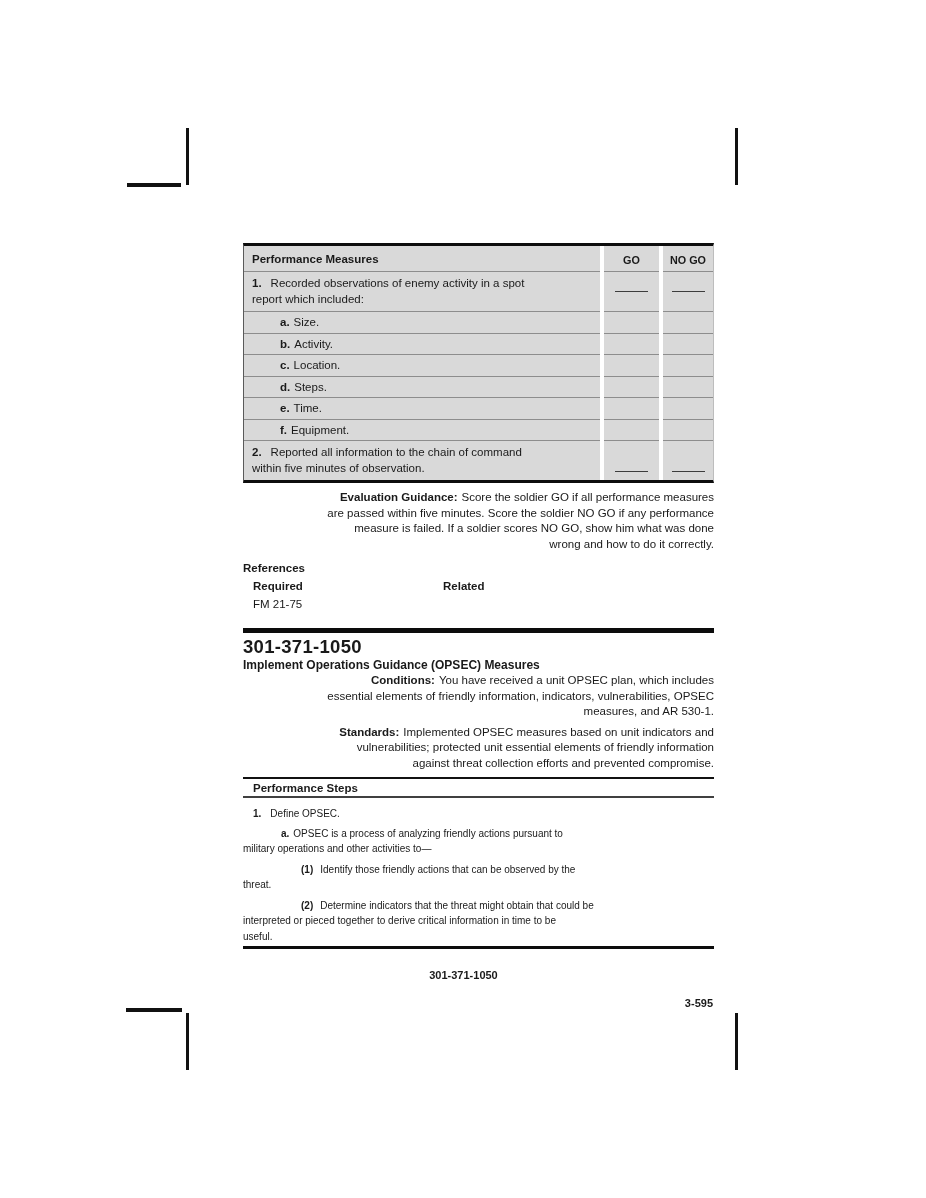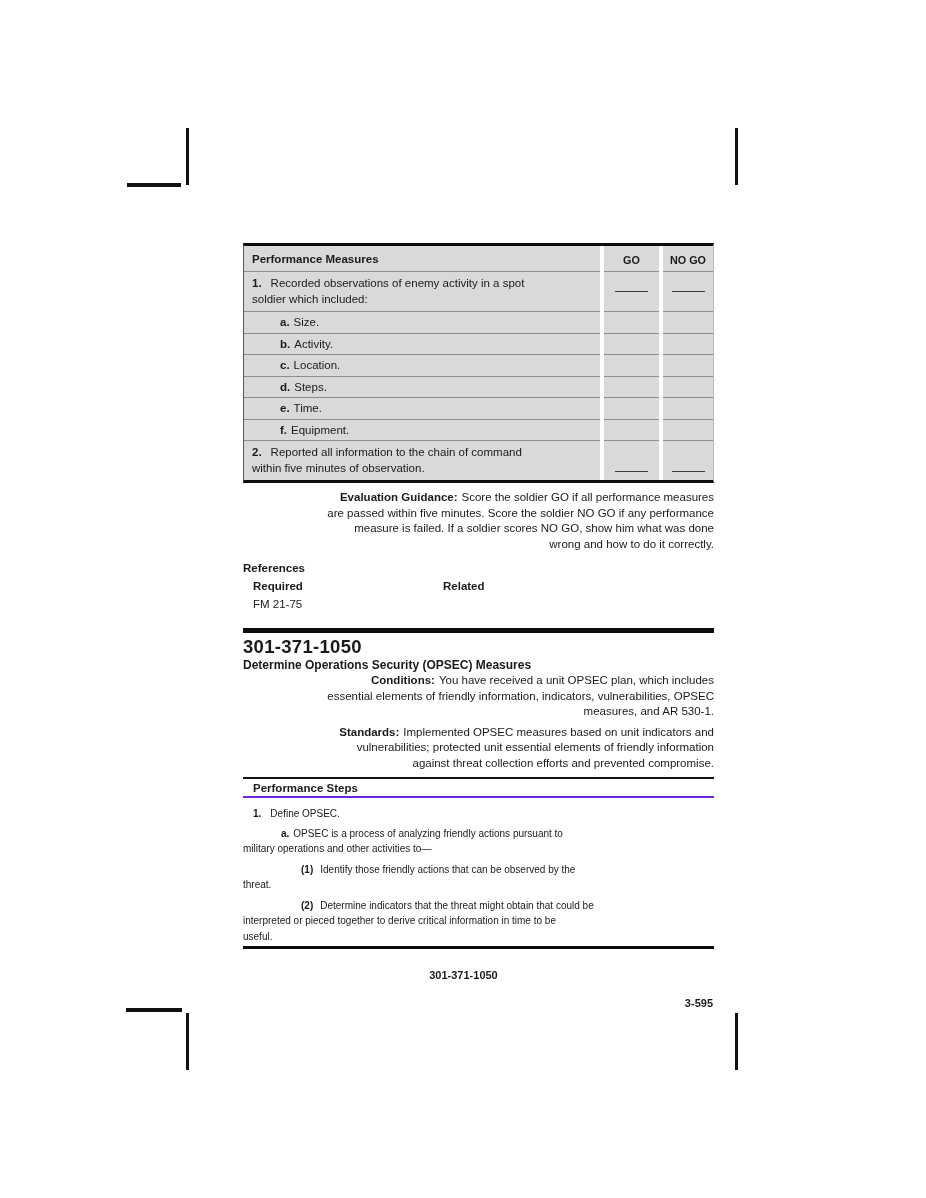--- a/index.html
+++ b/index.html
@@ -49,21 +49,21 @@
 
   .divider { margin-top:16px; height:5px; background:#0c0c0c; }
 
   .task-number { margin-top:3px; font-size:18.5px; font-weight:bold; line-height:22px; letter-spacing:0.3px; }
   .task-title  { font-size:12px; font-weight:bold; line-height:15px; }
 
   .conditions { }
   .standards  { margin-top:5px; }
 
   .steps-header {
-    margin-top:6px; border-top:2px solid #111; border-bottom:2px solid #6d28d9;
+    margin-top:6px; border-top:2px solid #111; border-bottom:2px solid #404040;
     padding:3px 0 2px 10px; font-weight:bold; font-size:11.5px;
   }
   .step { font-size:10px; line-height:15.5px; margin:0; }
   .step.l1 { margin-top:8px; text-indent:10px; }
   .step.l2 { margin-top:4px; text-indent:38px; }
   .step.l3 { margin-top:5px; text-indent:58px; }
 
   .bottom-rule { margin-top:2px; height:3px; background:#0c0c0c; }
 
   .footer { margin-top:20px; position:relative; font-size:11px; font-weight:bold; text-align:center; height:14px; }
@@ -88,21 +88,21 @@
 
     <div class="pm-table">
       <div class="trow">
         <div class="tcell head-main">Performance Measures</div>
         <div class="tcell head-score">GO</div>
         <div class="tcell head-score">NO GO</div>
       </div>
 
     <div class="trow">
           <div class="tcell cell-main"><b class="num num-wide">1.</b><span class="pre">Recorded observations of enemy activity in a spot
-soldier which included:</span></div>
+report which included:</span></div>
           <div class="tcell cell-score">
             <span class="blank"></span>
           </div>
           <div class="tcell cell-score">
             <span class="blank"></span>
           </div>
         </div>
         <div class="trow">
           <div class="tcell cell-main cell-sub"><b class="num num-narrow">a.</b><span class="pre">Size.</span></div>
           <div class="tcell cell-score"></div>
@@ -156,21 +156,21 @@
       <span>Related</span>
     </div>
     <div class="refs-items">
 
     <div class="refs-item">FM 21-75</div>
       </div>
 
     <div class="divider"></div>
 
     <div class="task-number">301-371-1050</div>
-    <div class="task-title">Determine Operations Security (OPSEC) Measures</div>
+    <div class="task-title">Implement Operations Guidance (OPSEC) Measures</div>
 
     <p class="para conditions"><b class="label">Conditions:</b><span class="pre">You have received a unit OPSEC plan, which includes
 essential elements of friendly information, indicators, vulnerabilities, OPSEC
 measures, and AR 530-1.</span></p>
     <p class="para standards"><b class="label">Standards:</b><span class="pre">Implemented OPSEC measures based on unit indicators and
 vulnerabilities; protected unit essential elements of friendly information
 against threat collection efforts and prevented compromise.</span></p>
 
     <div class="steps-header">Performance Steps</div>
     <div>

